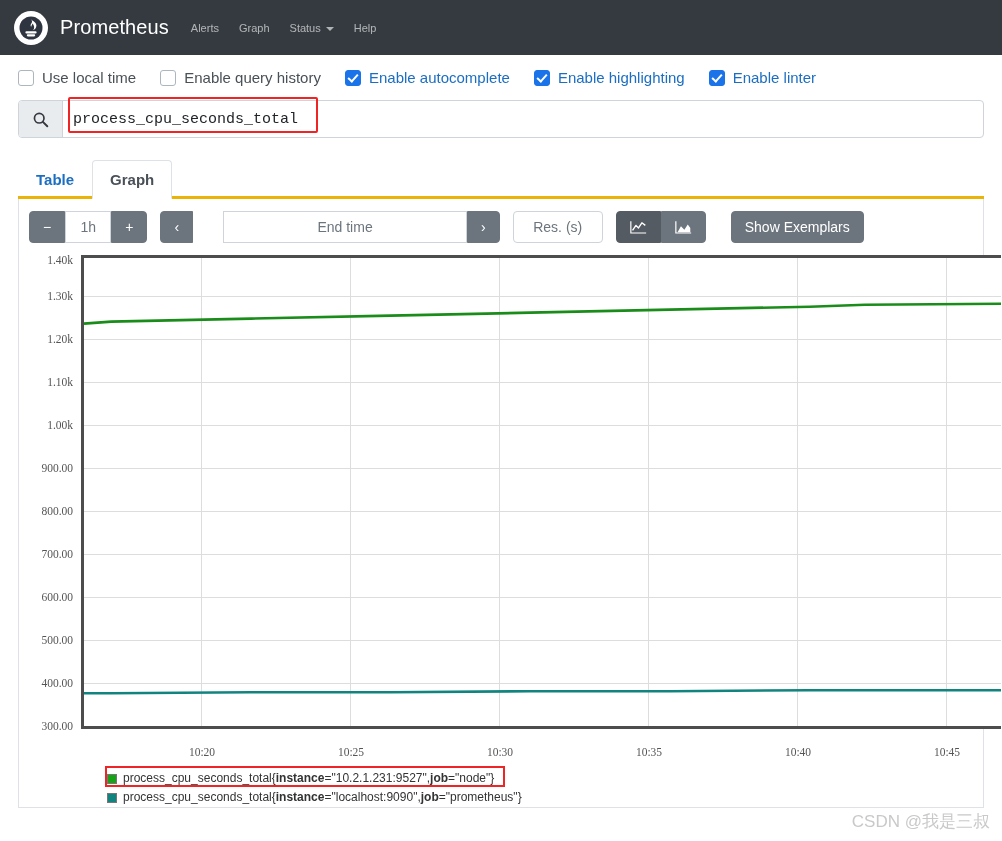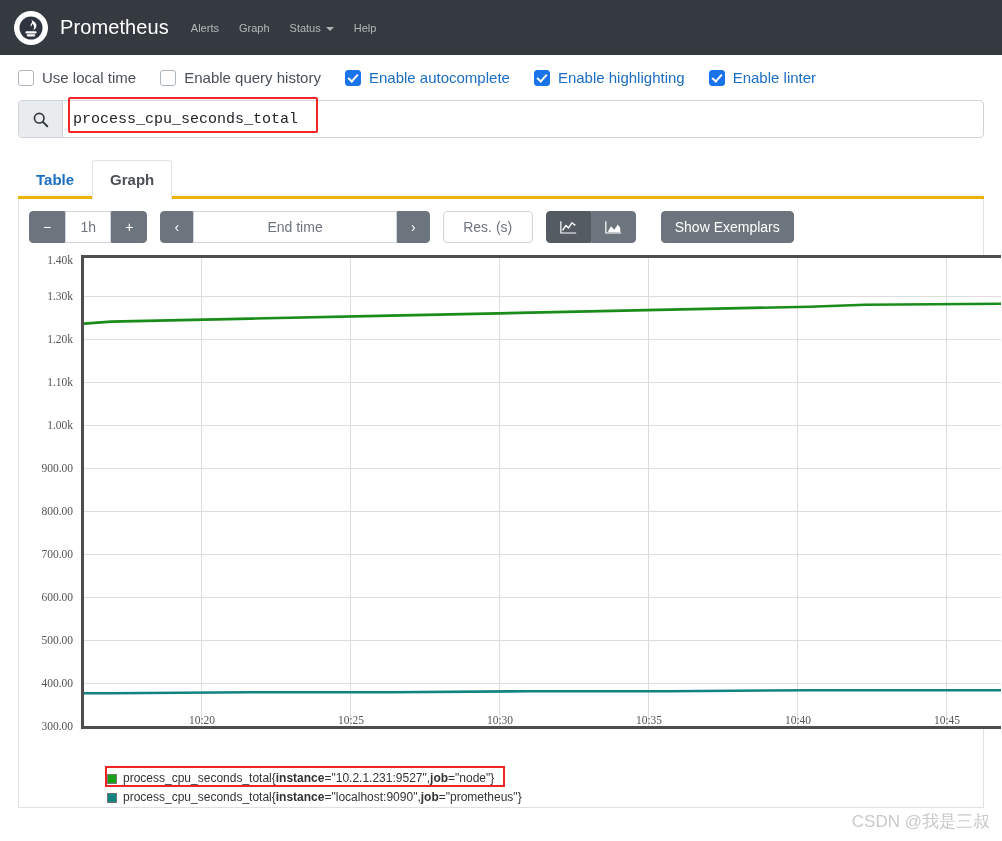--- a/index.html
+++ b/index.html
@@ -187,21 +187,21 @@
   }
   .btn.light {
     background: #fff;
     color: #6c757d;
     border-color: #ced4da;
   }
   .grp > .btn:first-child { border-radius: 4px 0 0 4px; }
   .grp > .btn:last-child  { border-radius: 0 4px 4px 0; }
   .grp > .btn:only-child  { border-radius: 4px; }
   .range-val { width: 46px; }
-  .endtime-box { width: 204px; color: #868e96; }
+  .endtime-box { width: 244px; color: #868e96; margin-left: 30px; }
   .res-box { width: 90px; border-radius: 4px !important; }
   .btn.dark-active { background: #545b62; border-color: #545b62; }
   .exemplar-btn { margin-left: 12px; border-radius: 4px; }
 
   
   .chart-area {
     position: relative;
     margin-top: 12px;
     height: 500px;
   }
@@ -232,21 +232,21 @@
   }
   .hgrid, .vgrid {
     position: absolute;
     background: #ddd;
   }
   .hgrid { left: 0; right: 0; height: 1px; }
   .vgrid { top: 0; bottom: 0; width: 1px; }
   .xlabels {
     position: absolute;
     left: 52px; right: -28px;
-    top: 459px;
+    top: 491px;
     height: 20px;
   }
   .xlabel {
     position: absolute;
     font-size: 11.5px;
     color: #555;
     transform: translateX(-50%);
     white-space: nowrap;
     font-family: "Liberation Serif", serif;
   }

